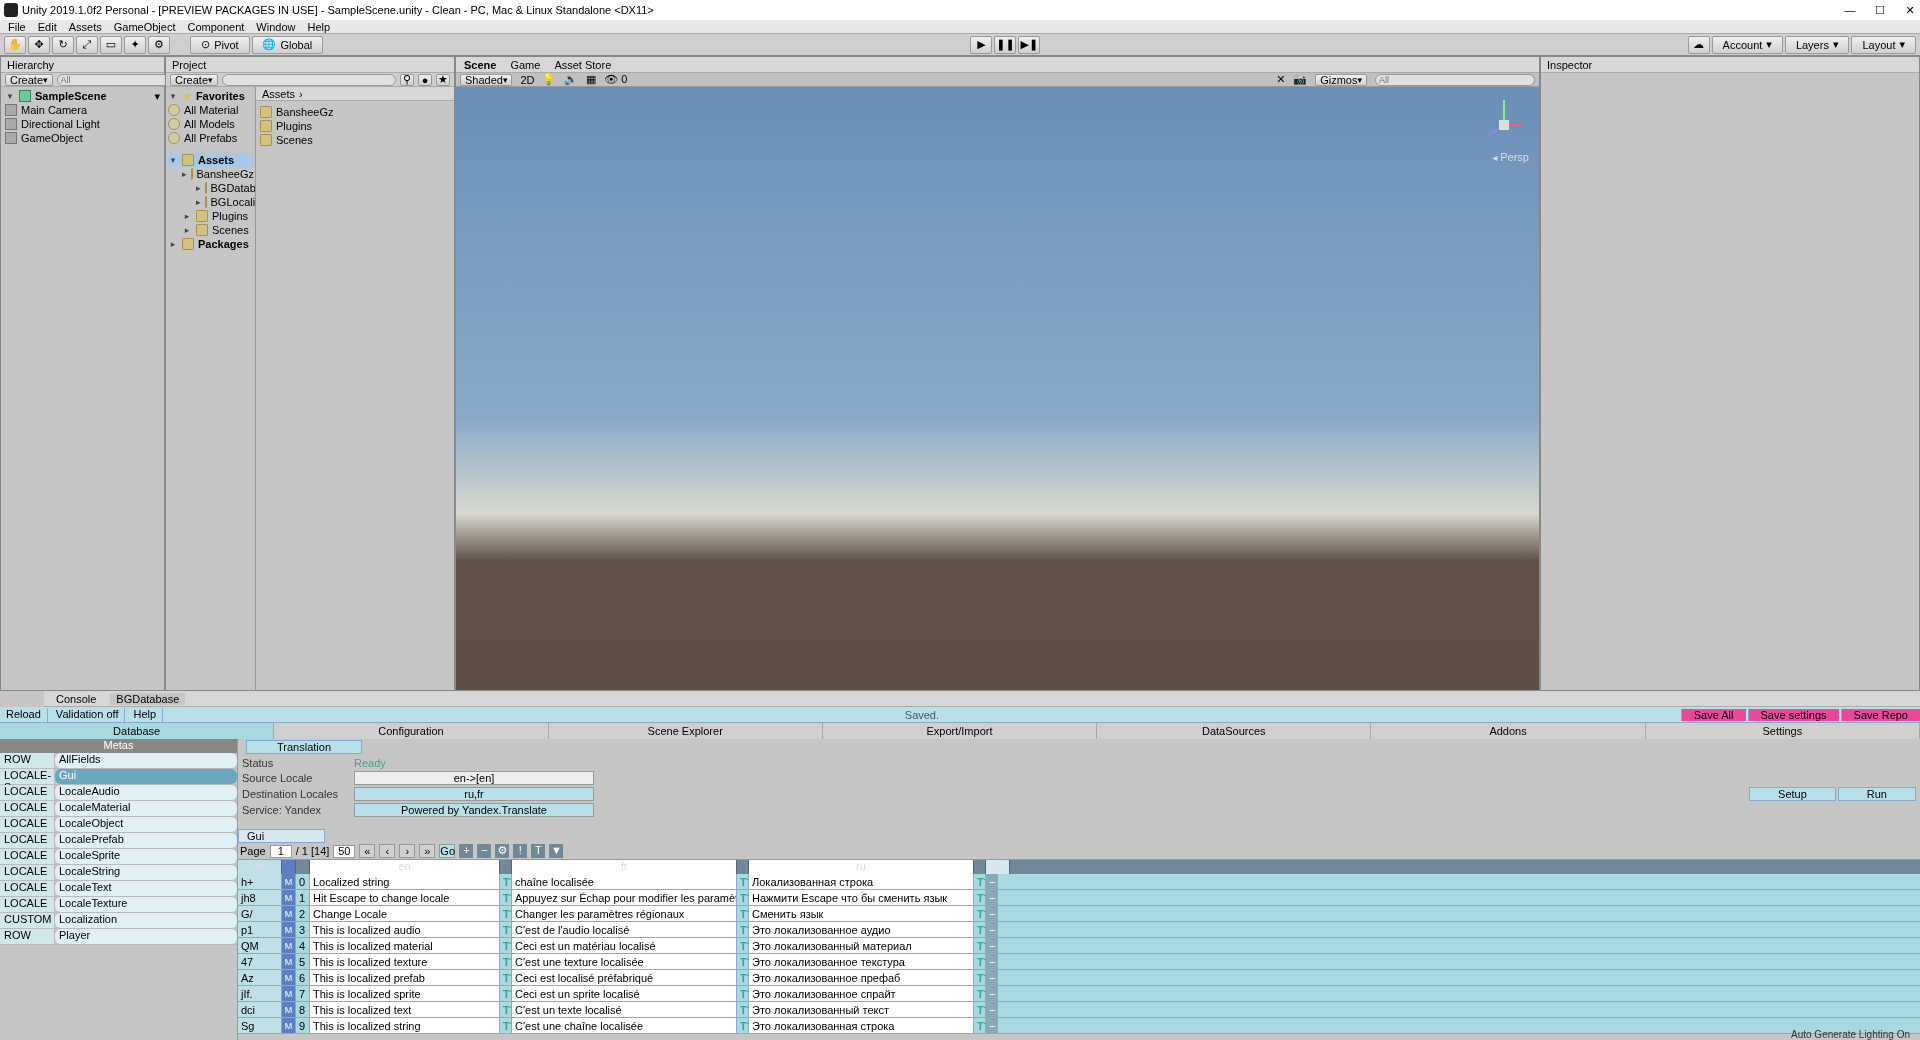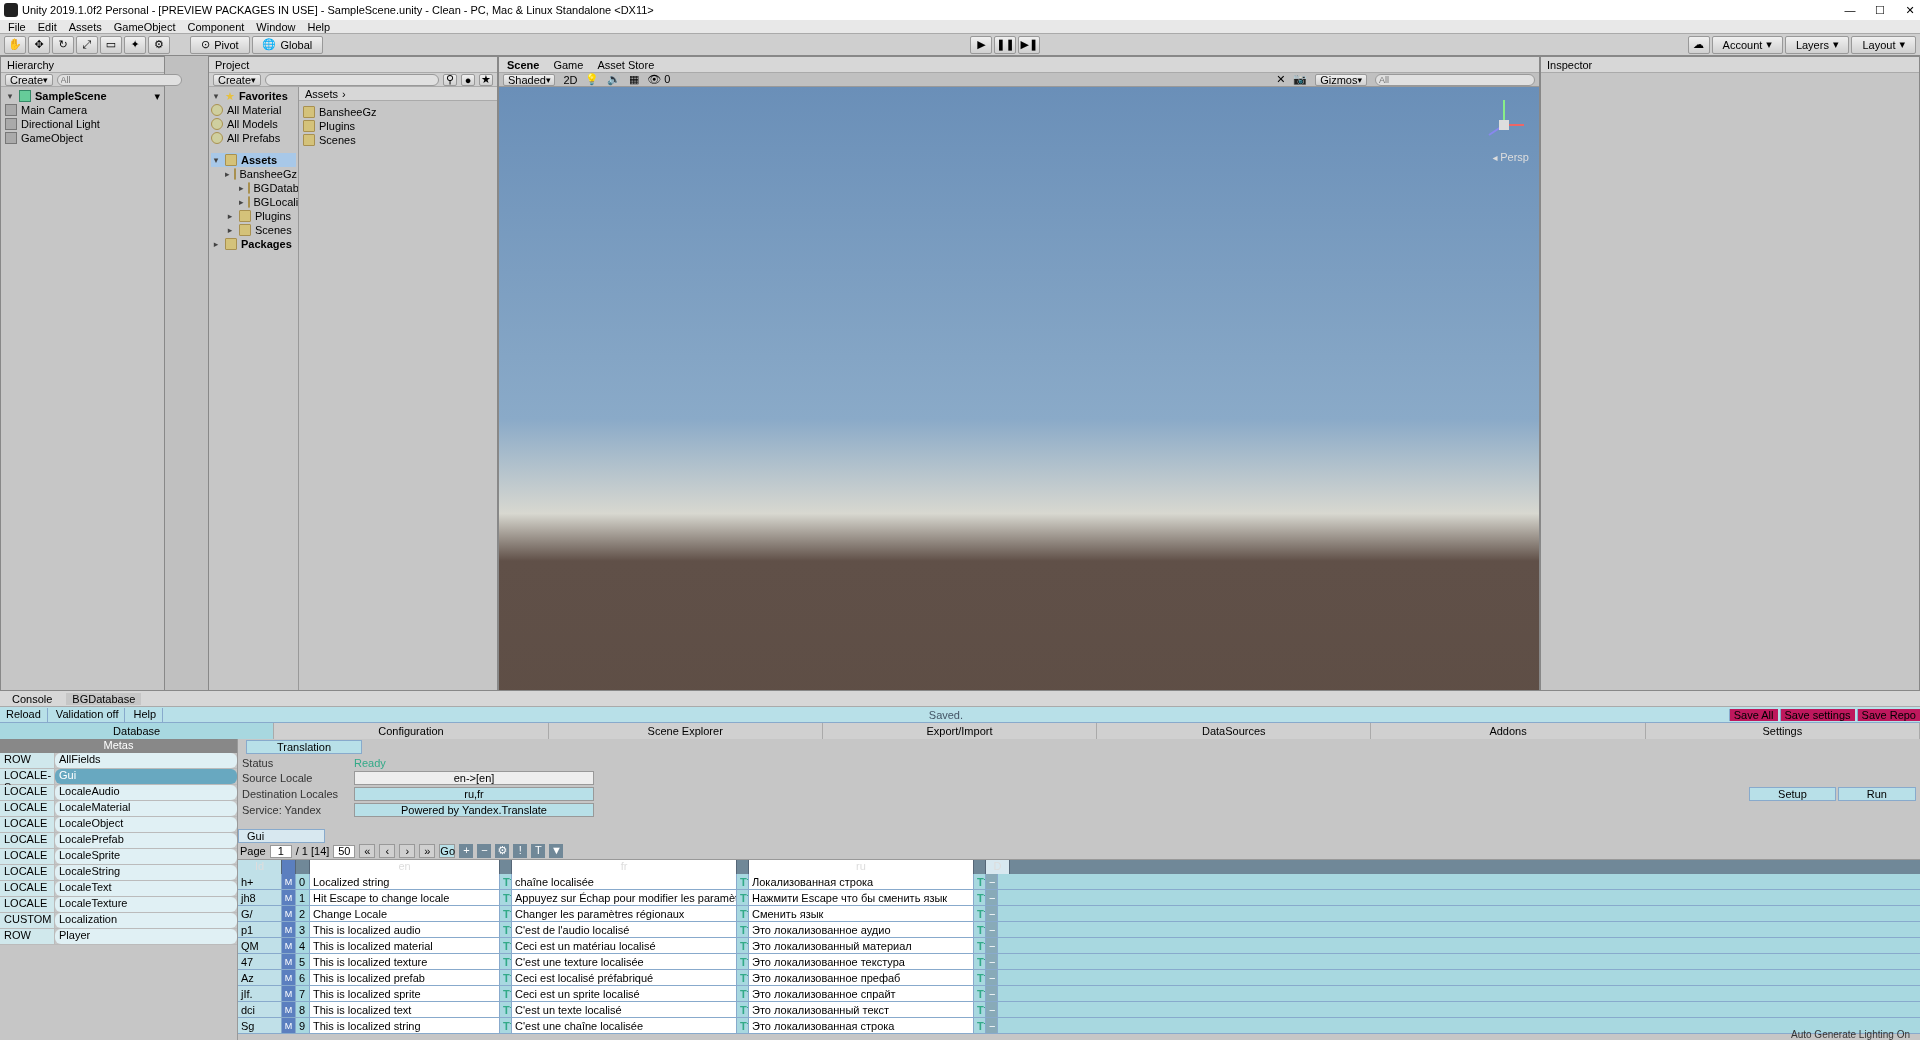--- a/index.html
+++ b/index.html
@@ -17,21 +17,21 @@
 .right-controls { display:flex; gap:2px;}
 
 .main { display: flex; height: calc(100vh - 60px); justify-content: flex-end; }
 .panel { background: #c6c6c6; border: 1px solid #888; display: flex; flex-direction: column; }
 .panel-tab { height: 16px; background: #d7d7d7; border-bottom: 1px solid #aaa; display:flex; align-items:center; padding: 0 6px; font-size: 10px;}
 .panel-head { height: 14px; background: #cfcfcf; border-bottom: 1px solid #aaa; display:flex; align-items:center; gap:4px; padding: 0 4px;}
 .search-box { flex: 1; height: 12px; background: #e0e0e0; border: 1px solid #999; border-radius: 6px; font-size:9px; padding: 0 3px;}
 .dd { height: 12px; background: linear-gradient(#f0f0f0,#d0d0d0); border: 1px solid #999; border-radius: 2px; font-size:9px; padding: 0 4px; display:inline-flex; align-items:center;}
 
 .hierarchy { width: 165px; }
-.project { width: 290px; display:flex; flex-direction: column; margin-left: 43px;}
+.project { width: 290px; display:flex; flex-direction: column;}
 .scene { flex: 1; min-height: 0;}
 .inspector { width: 380px; }
 
 .tree { padding: 2px 4px; overflow: auto; flex: 1; background: #c6c6c6;}
 .tree-item { display: flex; align-items: center; gap: 4px; height: 14px; padding-left: var(--ind,0px); cursor:pointer; }
 .tree-item.sel { background: #a8c8e8; }
 .fold { width: 10px; text-align: center; color: #444; font-size: 9px;}
 .treeicon { width: 12px; height: 12px; display:inline-block; }
 .ic-folder { background: #d4c27a; border-radius: 1px; border: 1px solid #a89050;}
 .ic-cube { background: #aaa; border: 1px solid #777;}
@@ -45,27 +45,27 @@
 .proj-crumb { height: 14px; background: #d7d7d7; border-bottom: 1px solid #aaa; padding: 0 6px; display:flex; align-items:center; gap:4px;}
 .proj-list { flex: 1; padding: 4px; overflow:auto;}
 
 .scene-tabs { height: 16px; background: #d7d7d7; display: flex; gap: 14px; padding: 0 8px; align-items:center; border-bottom: 1px solid #aaa;}
 .scene-bar { height: 14px; background: #c0c0c0; border-bottom: 1px solid #999; display:flex; align-items:center; gap: 8px; padding: 0 4px;}
 .scene-view { flex: 1; background: linear-gradient(to bottom, #6a8fb8 0%, #8aaac8 35%, #d8d8d0 45%, #605048 50%, #5a4a40 100%); position: relative;}
 .gizmo { position:absolute; top: 8px; right: 10px; width: 50px; height: 60px; }
 .persp { position:absolute; top: 64px; right: 10px; color: #ddd; font-size: 10px;}
 
 .bottom-area { position:absolute; bottom:0; left:0; right:0; height: 350px; background:#c6c6c6; border-top: 1px solid #888; display:flex; flex-direction: column;}
-.bot-tabs { height: 16px; background: #d7d7d7; display:flex; align-items:center; gap: 8px; padding: 0 6px; border-bottom: 1px solid #aaa;}
+.bot-tabs { height: 16px; background: #d7d7d7; display:flex; align-items:center; gap: 8px; padding: 0 6px; border-bottom: 1px solid #aaa; margin-left: 44px;}
 .bot-tabs .tab { padding: 0 6px; cursor:pointer;}
 .bot-tabs .tab.active { background:#c6c6c6;}
 .bot-toolbar { height: 16px; background: #b8e0e8; display:flex; align-items:center; gap: 2px; padding: 0 0px; border-bottom: 1px solid #8ac;}
 .bot-toolbar .btn { padding: 0 6px; height: 14px; background: #b8e0e8; border-right: 1px solid #8ac; cursor:pointer;}
 .bot-toolbar .spacer { flex:1; text-align:center; color:#456;}
-.bot-toolbar .save { padding: 0 4px; background:#be185d; border-left:1px solid #8ac; cursor:pointer;}
+.bot-toolbar .save { padding: 0 12px; background:#ec4899; border-left:1px solid #8ac; cursor:pointer;}
 
 .main-tabs { height: 16px; background: #d0d0d0; display:flex;}
 .main-tabs .mtab { flex:1; text-align:left; border-right: 1px solid #aaa; cursor:pointer; display:flex; align-items:center; justify-content:center;}
 .main-tabs .mtab.active { background:#a8d8e0;}
 
 .db-body { flex:1; display:flex; min-height:0;}
 .db-left { width: 238px; display:flex; flex-direction:column; border-right:1px solid #999;}
 .metas-head { background:#888; color:#fff; text-align:center; height: 14px;}
 .metas-table { flex:1; overflow:auto;}
 .metas-row { display:flex; height: 16px; border-bottom: 1px solid #bbb;}

